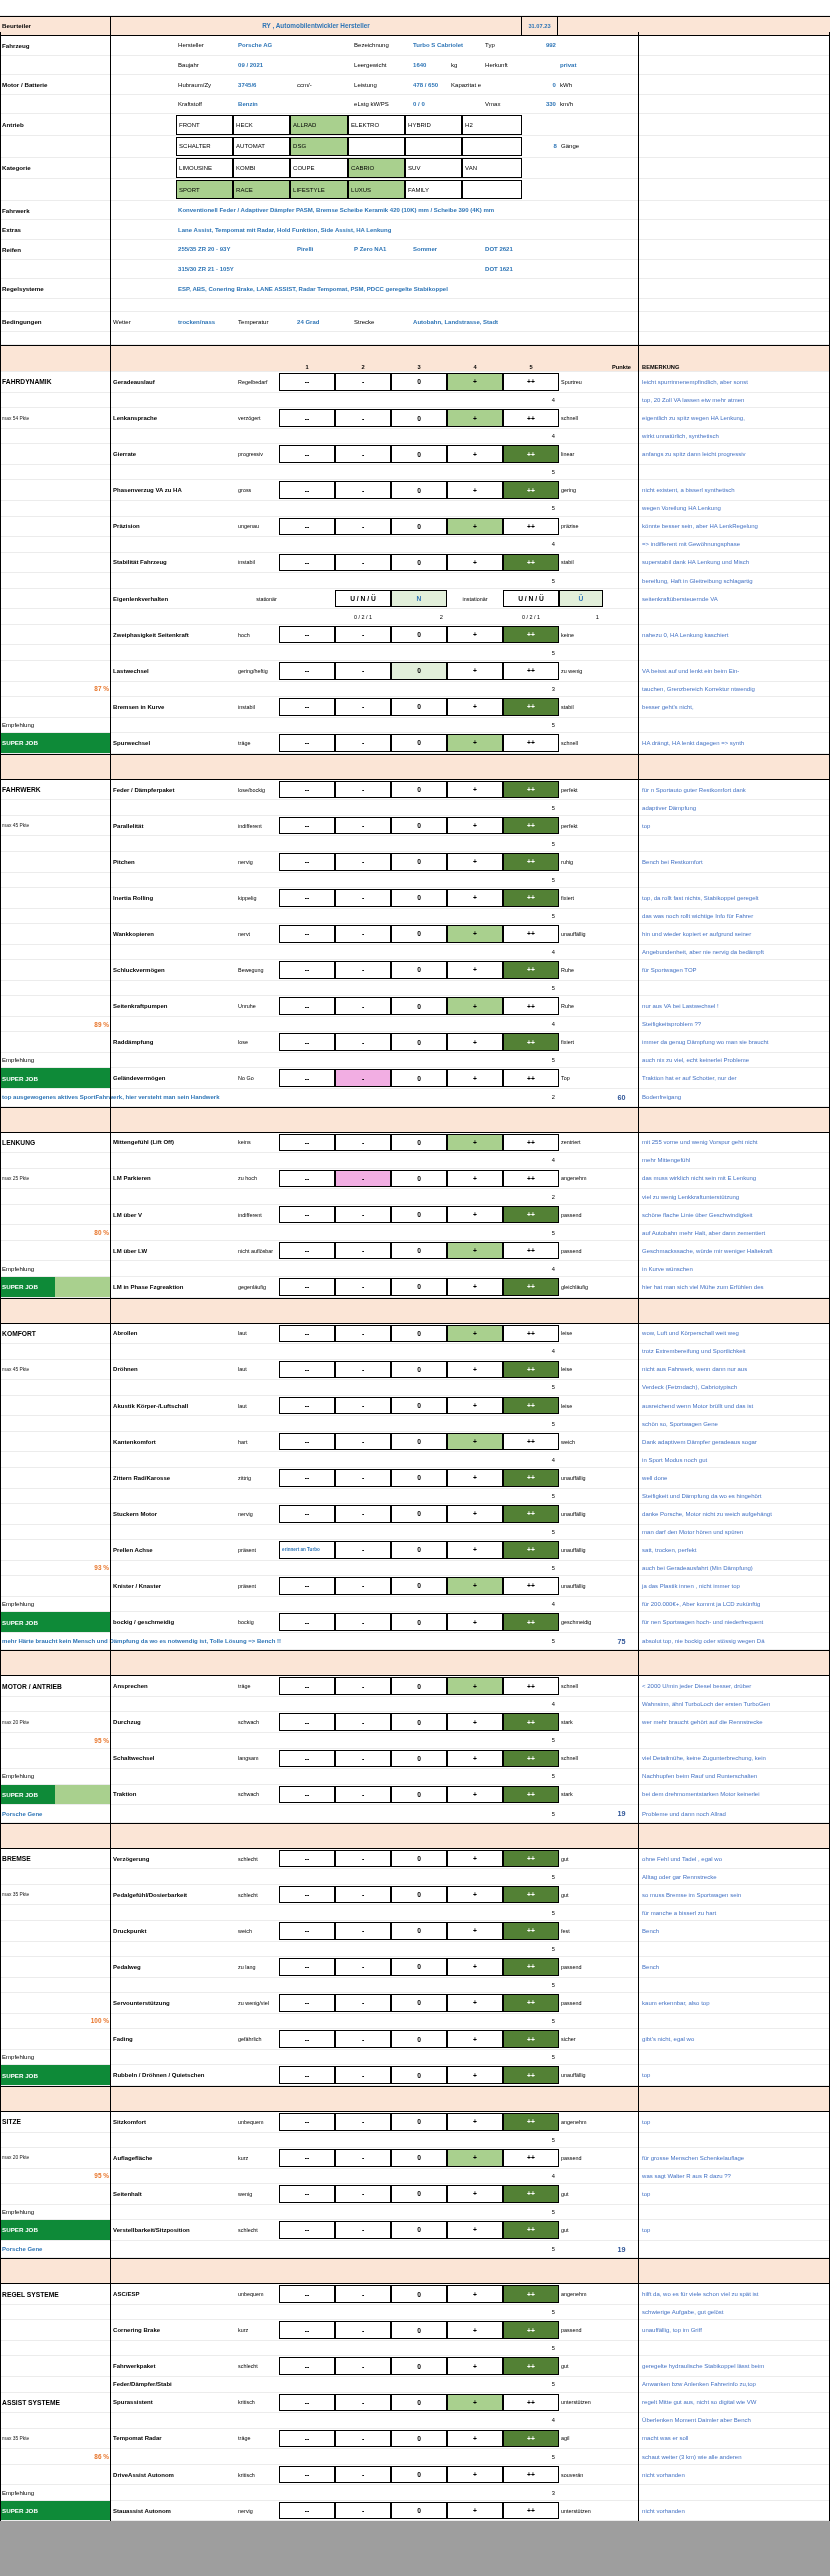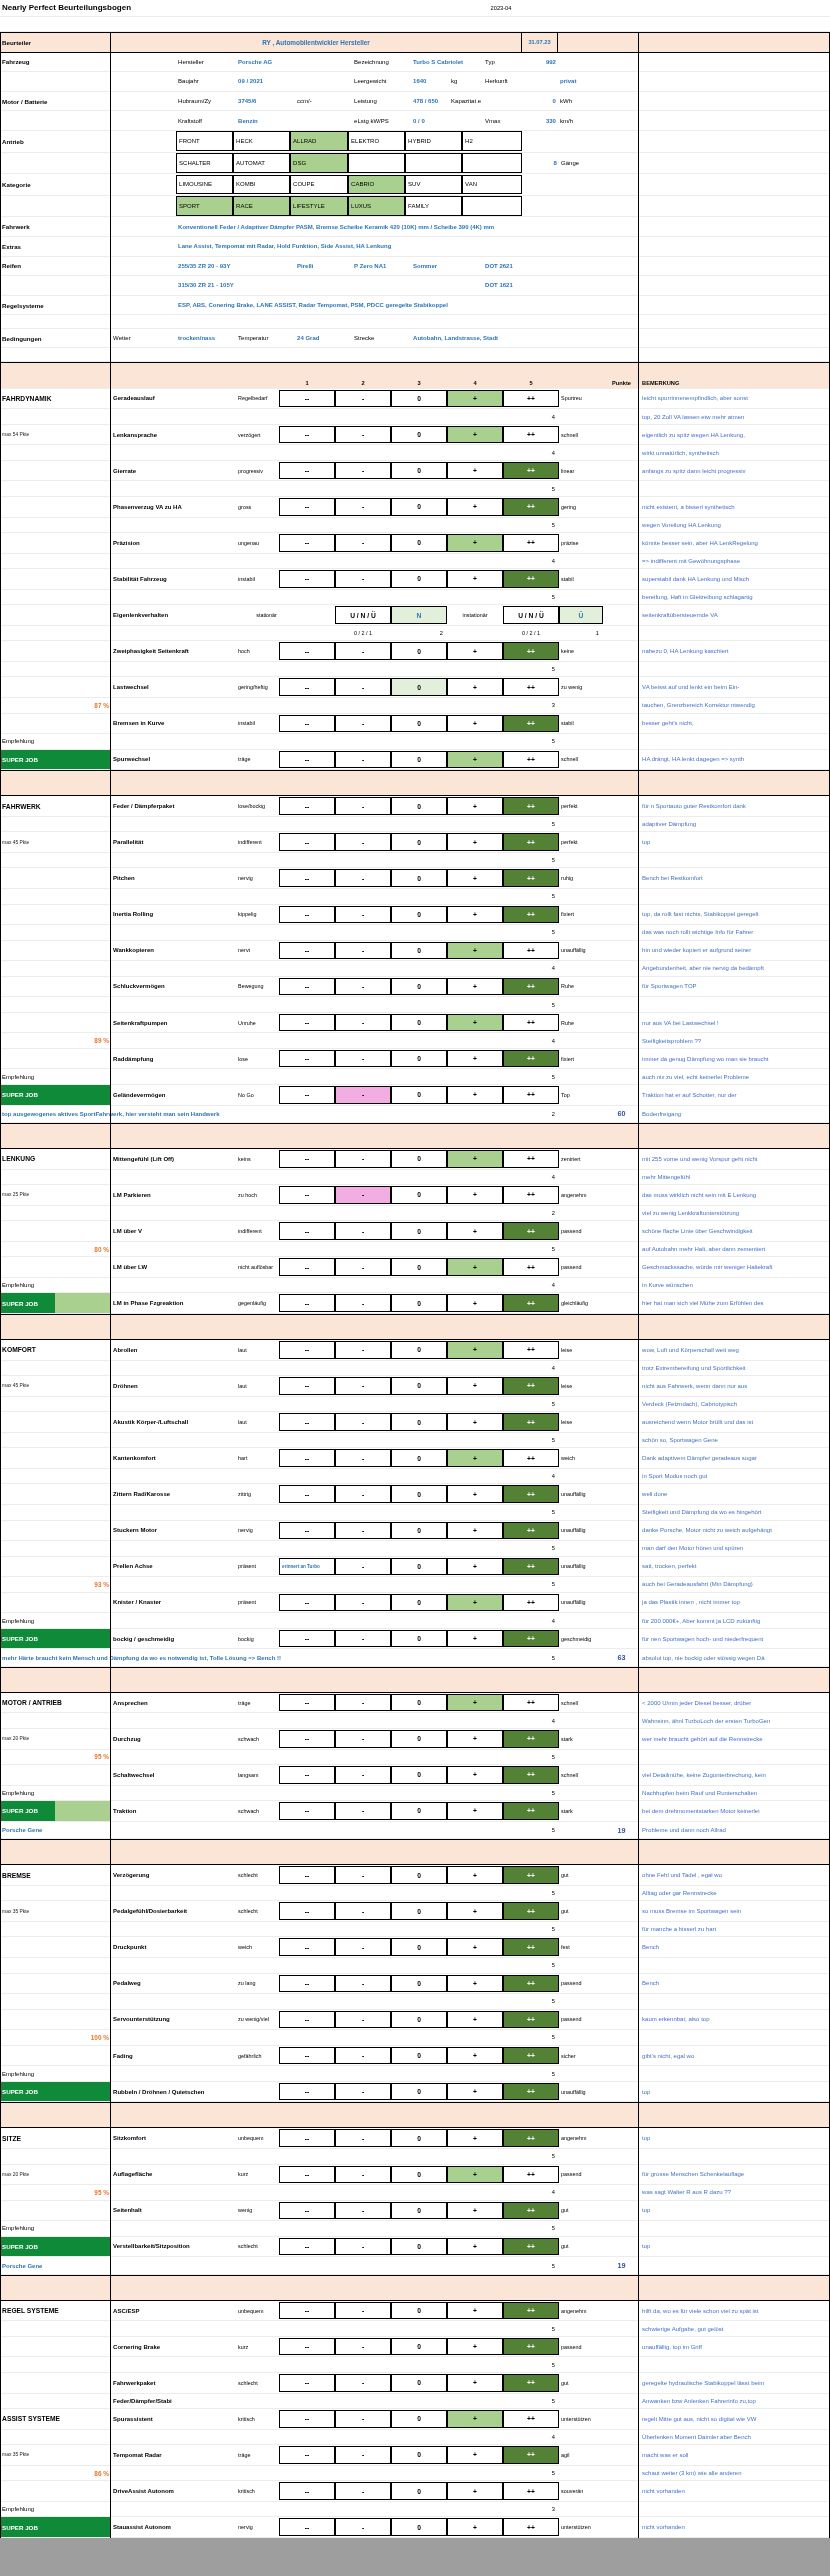--- a/index.html
+++ b/index.html
@@ -38,27 +38,20 @@
   .beu{grid-template-columns:111px 410px 37px 44px 229px;height:20.6px;
        border-top:1.3px solid #000;border-bottom:1.3px solid #000;}
   .beu .c{background:#fbe5d6;}
   .vline{position:absolute;top:0;width:1.3px;background:#000;z-index:6;pointer-events:none;}
   .hdrnum{font-weight:bold;font-size:5.7px;align-items:flex-end;padding-bottom:1.5px;}
 </style>
 </head>
 <body>
 
 <div class="sheet" id="sheet">
-  <div class="row" style="grid-template-columns:236px 246px 38px 75px 235px;height:16.5px">
-    <div class="c ttl">Nearly Perfect Beurteilungsbogen</div>
-    <div class="c"></div>
-    <div class="c center">2023-04</div>
-    <div class="c"></div>
-    <div class="c"></div>
-  </div>
   <div class="row" style="grid-template-columns:831px;height:15.5px">
       <div class="c"></div>
     </div>
   <div class="row beu">
     <div class="c b" style="border-right:1px solid #000;font-size:6.2px">Beurteiler</div>
     <div class="c center nval" style="font-size:6.4px">RY , Automobilentwickler Hersteller</div>
     <div class="c center nval" style="border-left:1px solid #000;border-right:1px solid #000">31.07.23</div>
     <div class="c"></div>
     <div class="c"></div>
   </div>
@@ -703,21 +696,21 @@
         <div class="c box sym" style="grid-column: 6 / span 1;">-</div>
         <div class="c box sym" style="grid-column: 7 / span 1;">0</div>
         <div class="c box sym" style="grid-column: 8 / span 1;">+</div>
         <div class="c box sym selD" style="grid-column: 9 / span 1;">++</div>
         <div class="c lo" style="grid-column: 10 / span 1;">geschmeidig</div>
         <div class="c rem" style="grid-column: 12 / span 1;">für nen Sportwagen hoch- und niederfrequent</div>
       </div>
       <div class="row " style="grid-template-columns: 55px 56px 125px 43px 56px 56px 56px 56px 56px 44px 37px 192px; height: 17.5px;">
         <div class="c note" style="grid-column: 1 / span 8;">mehr Härte braucht kein Mensch und Dämpfung da wo es notwendig ist, Tolle Lösung =&gt; Bench !!</div>
         <div class="c pts" style="grid-column: 9 / span 1;">5</div>
-        <div class="c tot center" style="grid-column: 11 / span 1;">63</div>
+        <div class="c tot center" style="grid-column: 11 / span 1;">75</div>
         <div class="c rem" style="grid-column: 12 / span 1;">absolut top, nie bockig oder stössig wegen Dä</div>
       </div>
       <div class="row peach" style="grid-template-columns: 831px; height: 26px; border-top: 1.3px solid rgb(0, 0, 0); border-bottom: 1.3px solid rgb(0, 0, 0);"></div>
       <div class="row " style="grid-template-columns: 55px 56px 125px 43px 56px 56px 56px 56px 56px 44px 37px 192px; height: 20.6px;">
         <div class="c sec" style="grid-column: 1 / span 2;">MOTOR / ANTRIEB</div>
         <div class="c crit" style="grid-column: 3 / span 1;">Ansprechen</div>
         <div class="c lo" style="grid-column: 4 / span 1;">träge</div>
         <div class="c box sym" style="grid-column: 5 / span 1;">--</div>
         <div class="c box sym" style="grid-column: 6 / span 1;">-</div>
         <div class="c box sym" style="grid-column: 7 / span 1;">0</div>

